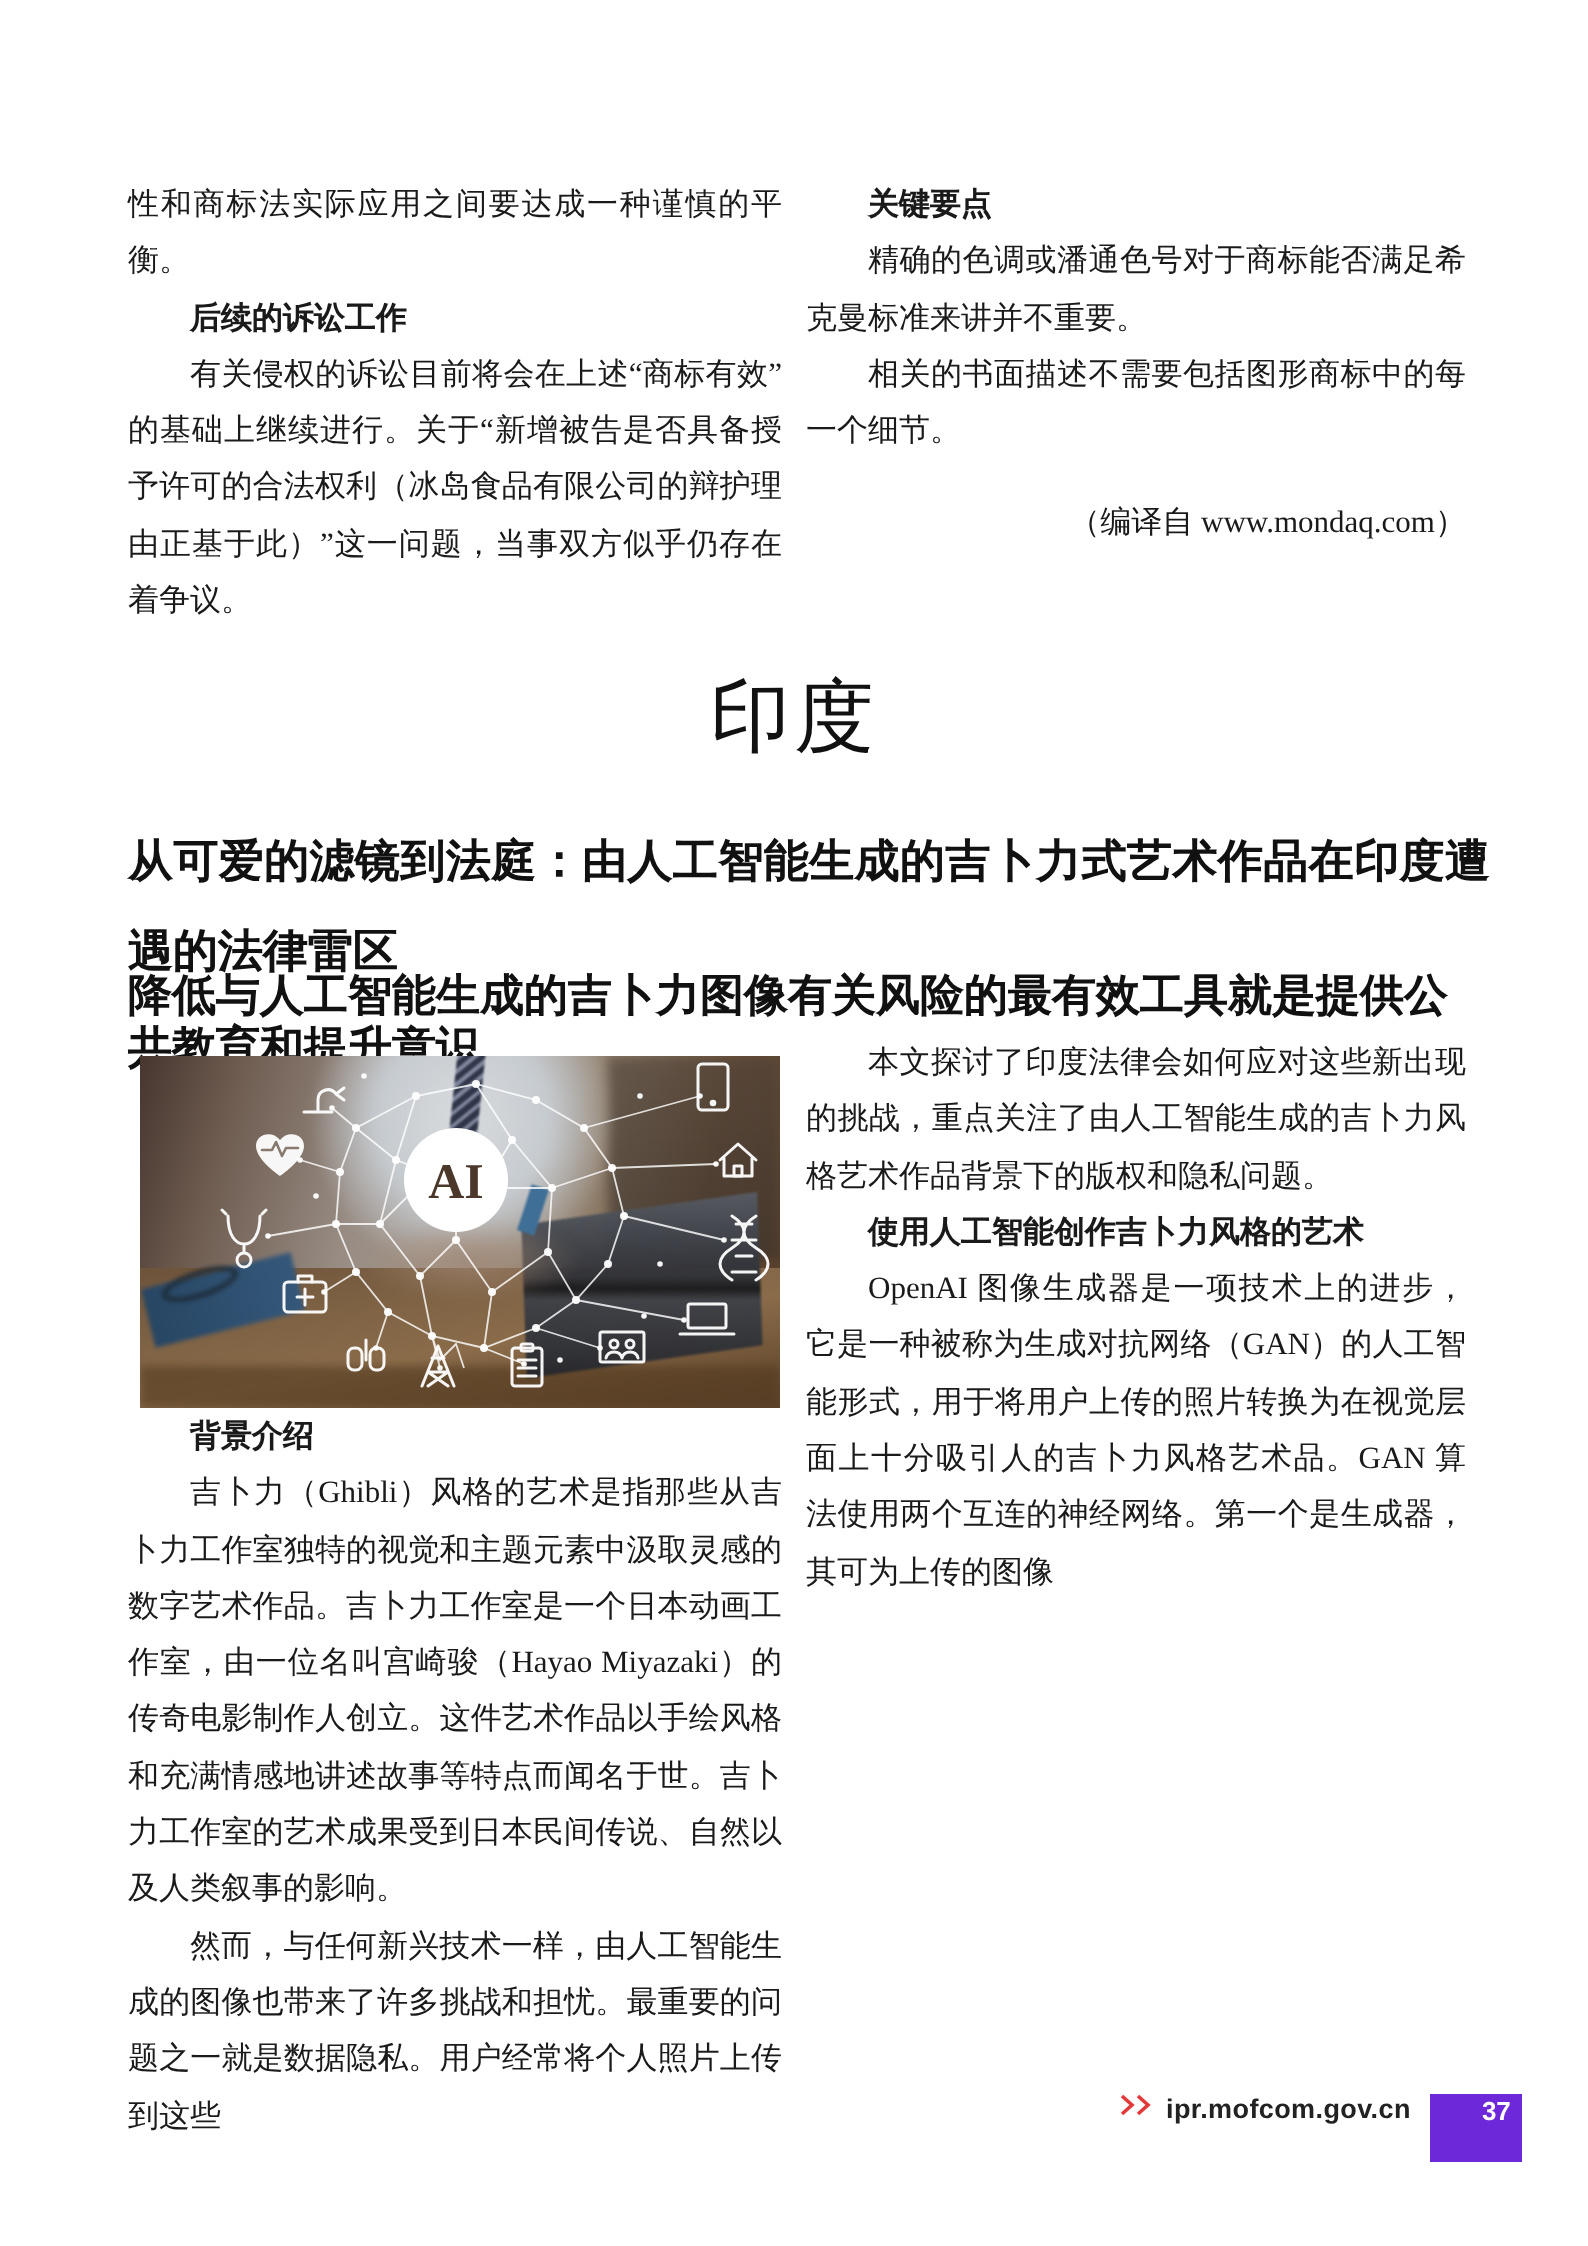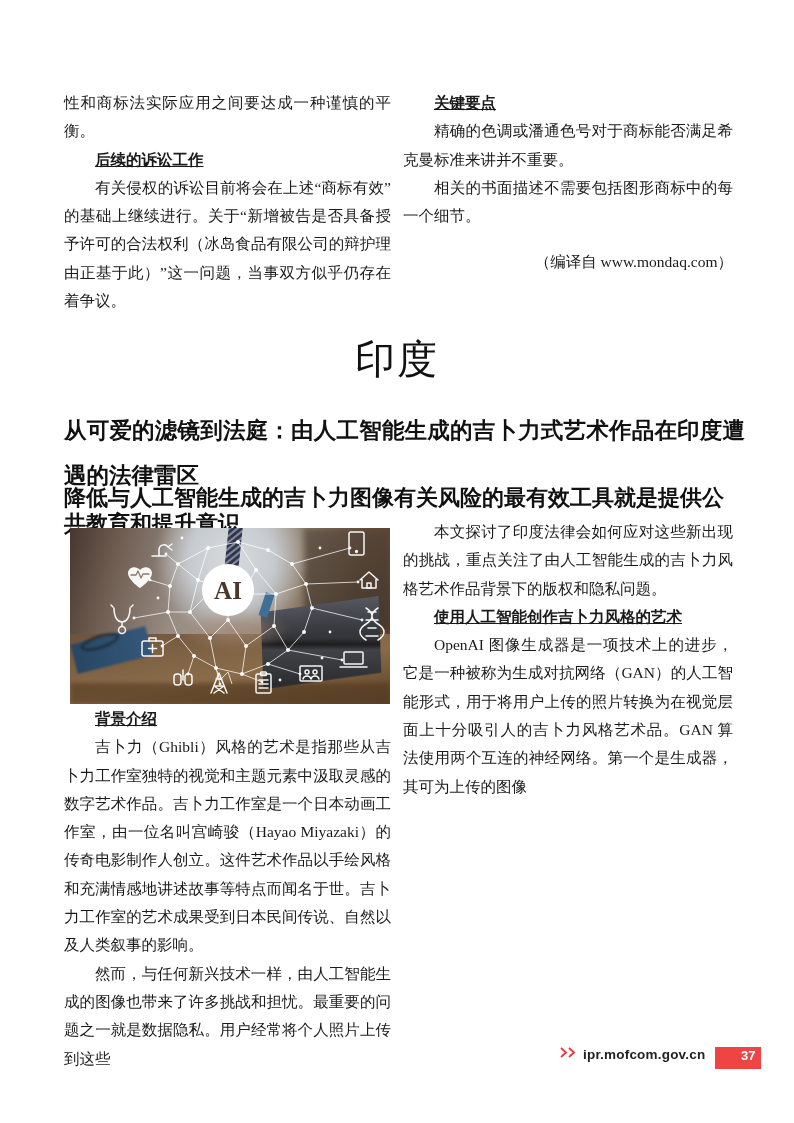--- a/index.html
+++ b/index.html
@@ -3,21 +3,21 @@
 <meta charset="utf-8">
 <style>
   * { margin:0; padding:0; box-sizing:border-box; }
   html,body { background:#ffffff; }
   body {
     width:794px; height:1123px; position:relative; overflow:hidden;
     font-family:"Liberation Serif", serif; color:#1a1a1a;
   }
   .abs { position:absolute; }
   .body-text { font-size:15.5px; line-height:28.3px; text-align:justify; }
-  .hei { font-family:"Liberation Sans", sans-serif; font-weight:bold;text-decoration:underline; }
+  .hei { font-family:"Liberation Sans", sans-serif; font-weight:bold; }
   .ind { text-indent:2em; }
   .col-left  { left:64px;  width:327px; }
   .col-right { left:403px; width:330px; }
 
   .country-heading {
     left:0; top:331px; width:794px; text-align:center;
     font-family:"Liberation Sans", sans-serif; font-weight:500;
     font-size:40px; line-height:56px; letter-spacing:2px; color:#111;
   }
   .article-title {
@@ -49,21 +49,21 @@
   .ph-phone { left:60%; top:37%; width:9px; height:24px; background:#3f6f96; transform:rotate(18deg); filter:blur(.5px); }
   .photo svg { position:absolute; left:0; top:0; }
 
   
   .footer { left:560px; top:1047px; height:18px; display:flex; }
   .footer-url {
     margin-left:6px; font-family:"Liberation Sans", sans-serif; font-weight:bold;
     font-size:13.5px; color:#222; letter-spacing:.2px;
   }
   .page-badge {
-    margin-left:10px; width:46px; height:22px; background:#ef4444; color:#fff;
+    margin-left:10px; width:46px; height:34px; background:#6d28d9; color:#fff;
     font-family:"Liberation Sans", sans-serif; font-weight:bold; font-size:13px;
     line-height:17px; text-align:right; padding-right:6px;
   }
 </style>
 </head>
 <body>
 
 <div class="abs col-left body-text" style="top:89px;">
   <p>性和商标法实际应用之间要达成一种谨慎的平衡。</p>
   <p class="hei ind">后续的诉讼工作</p>

